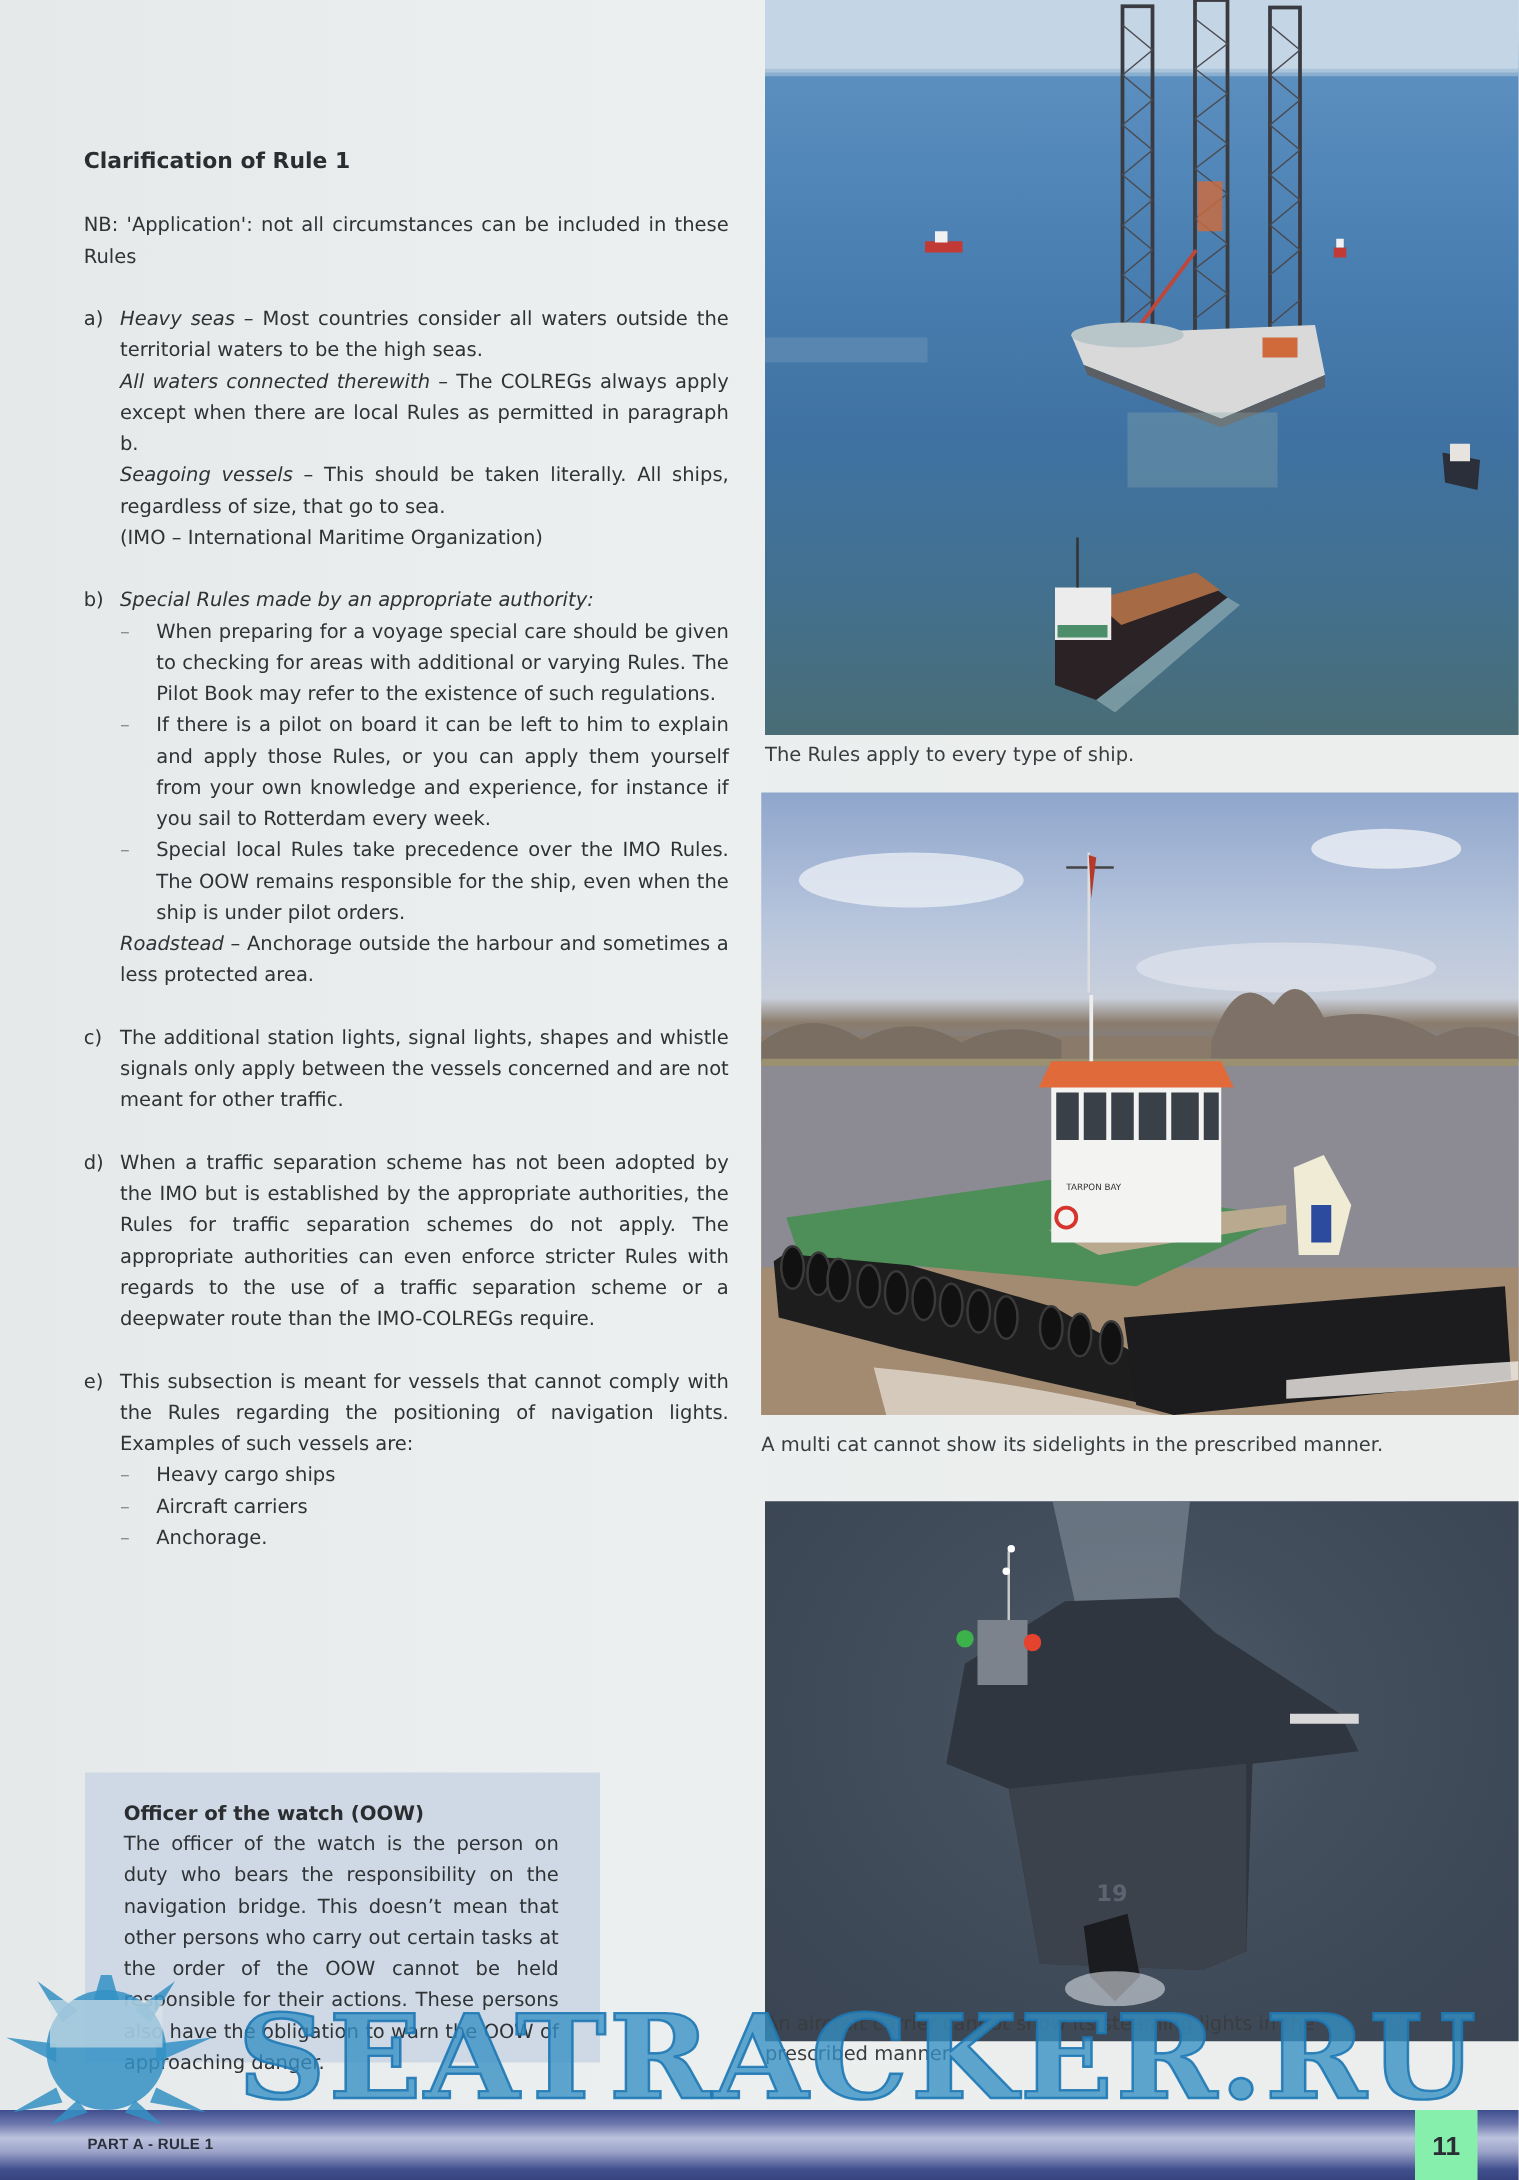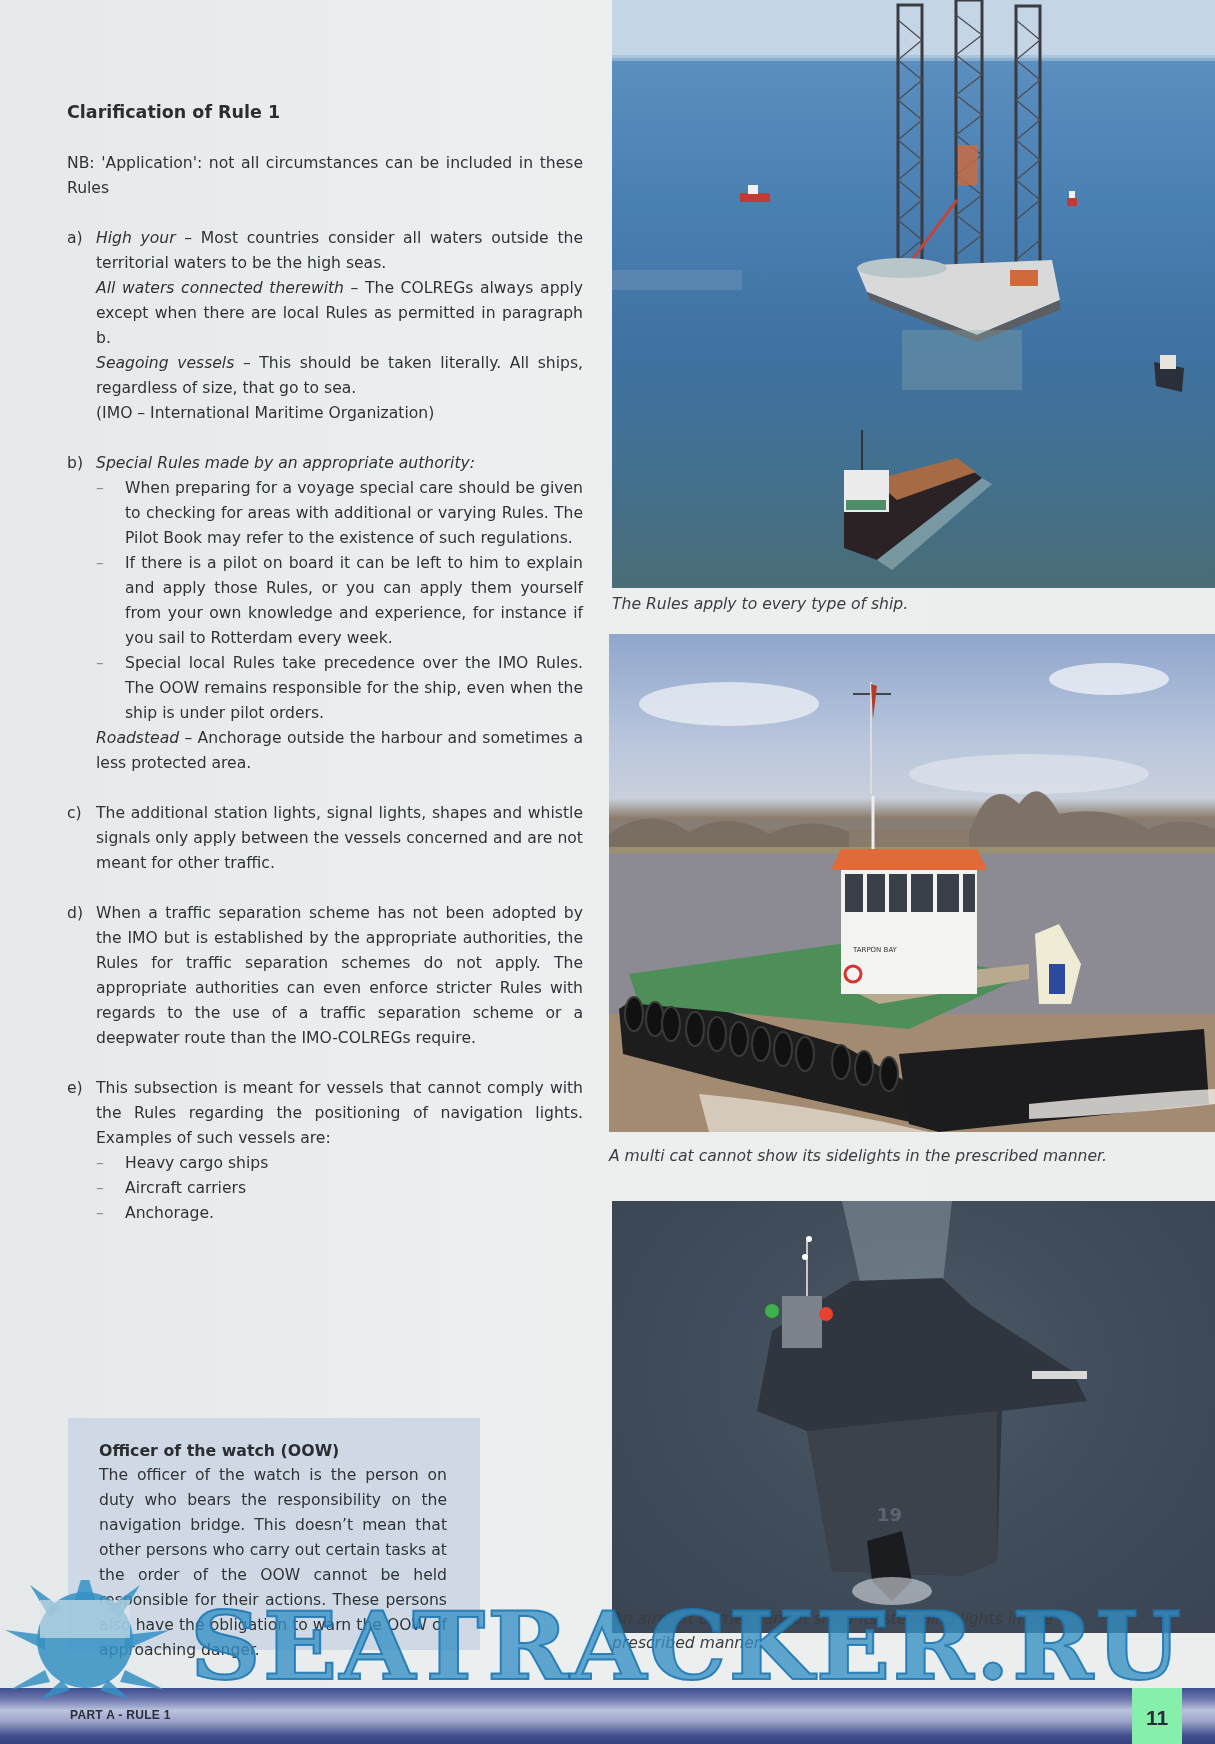--- a/index.html
+++ b/index.html
@@ -2,21 +2,21 @@
 <html><head>
   <meta charset="utf-8">
   <style>
     html, body { margin: 0; padding: 0; }
     body {
       width: 1215px; height: 1744px; position: relative; overflow: hidden;
       background: linear-gradient(90deg, #e6e9ea 0%, #ecefef 40%, #eceeed 100%);
       font-family: "DejaVu Sans", sans-serif; color: #2f3335;
     }
     .text-col { position: absolute; left: 67px; top: 100px; width: 516px; font-size: 15.6px; line-height: 25px; }
-    .heading { font-weight: bold; font-size: 17.5px; margin: 0 0 26px 0; color: #2b2e30; }
+    .heading { font-weight: bold; font-size: 17.5px; margin: 17px 0 26px 0; color: #2b2e30; }
     .just { text-align: justify; }
     .para { margin: 0 0 25px 0; }
     .item { position: relative; padding-left: 29px; margin-bottom: 25px; }
     .item-label { position: absolute; left: 0; top: 0; }
     .item p { margin: 0; text-align: justify; }
     .dash-list { list-style: none; margin: 0; padding: 0; }
     .dash-list li { position: relative; padding-left: 29px; text-align: justify; }
     .dash-list li::before { content: "–"; position: absolute; left: 0; color: #8a8f92; }
     em { font-style: italic; }
     .sub-note { margin-top: 25px; text-align: justify; }
@@ -30,21 +30,21 @@
     .oow-body { margin: 0; text-align: justify; }
 
     .photo { position: absolute; overflow: hidden; }
     .photo1 { left: 612px; top: 0; width: 603px; height: 588px;
       background: linear-gradient(180deg, #b9cfe2 0%, #a9c4dc 5%, #5b8fc0 10%, #4a7fb2 35%, #3f72a2 60%, #42708f 80%, #4a6d76 100%); }
     .photo2 { left: 609px; top: 634px; width: 606px; height: 498px;
       background: linear-gradient(180deg, #8fa6cc 0%, #b6c4dc 20%, #c9d0dc 33%, #8b7c6c 37%, #7d828e 42%, #8c8890 60%, #9a8676 80%, #a7927a 100%); }
     .photo3 { left: 612px; top: 1201px; width: 603px; height: 432px;
       background: radial-gradient(ellipse at 50% 40%, #4f5a66 0%, #424e5c 40%, #3a4452 100%); }
 
-    .caption { position: absolute; font-style: italic; font-size: 15.6px; line-height: 24px; color: #3a3d40; }
+    .caption { position: absolute; font-size: 15.6px; line-height: 24px; color: #3a3d40; }
     .cap1 { left: 612px; top: 592px; }
     .cap2 { left: 609px; top: 1144px; }
     .cap3 { left: 612px; top: 1607px; width: 520px; }
 
     .footer-band { position: absolute; left: 0; top: 1688px; width: 1215px; height: 56px;
       background: linear-gradient(180deg, #3e4e8e 0%, #6e78ae 20%, #bcc3de 40%, #9aa2c8 60%, #414f8e 85%, #36437f 100%); }
     .footer-part { position: absolute; left: 70px; top: 1708px; font-family: "Liberation Sans", sans-serif;
       font-weight: bold; font-size: 12px; color: #2a2f3c; letter-spacing: 0.3px; }
     .page-num-box { position: absolute; left: 1132px; top: 1688px; width: 50px; height: 59px; background: #86efac;
       display: flex; align-items: center; justify-content: center; }
@@ -57,21 +57,21 @@
   </style>
 </head>
 <body>
 
 <div class="text-col">
   <h2 class="heading">Clarification of Rule 1</h2>
   <p class="para just">NB: 'Application': not all circumstances can be included in these Rules</p>
 
   <div class="item">
     <span class="item-label">a)</span>
-    <p><em>High your</em><span> – Most countries consider all waters outside the territorial waters to be the high seas.</span></p>
+    <p><em>Heavy seas</em><span> – Most countries consider all waters outside the territorial waters to be the high seas.</span></p>
     <p><em>All waters connected therewith</em><span> – The COLREGs always apply except when there are local Rules as permitted in paragraph b.</span></p>
     <p><em>Seagoing vessels</em><span> – This should be taken literally. All ships, regardless of size, that go to sea.</span></p>
     <p>(IMO – International Maritime Organization)</p>
   </div>
 
   <div class="item">
     <span class="item-label">b)</span>
     <p><em>Special Rules made by an appropriate authority:</em></p>
     <ul class="dash-list">
       <li>When  preparing for a voyage special care should be given to  checking for areas with additional or varying Rules. The Pilot Book may refer to the existence of such regulations.</li>

